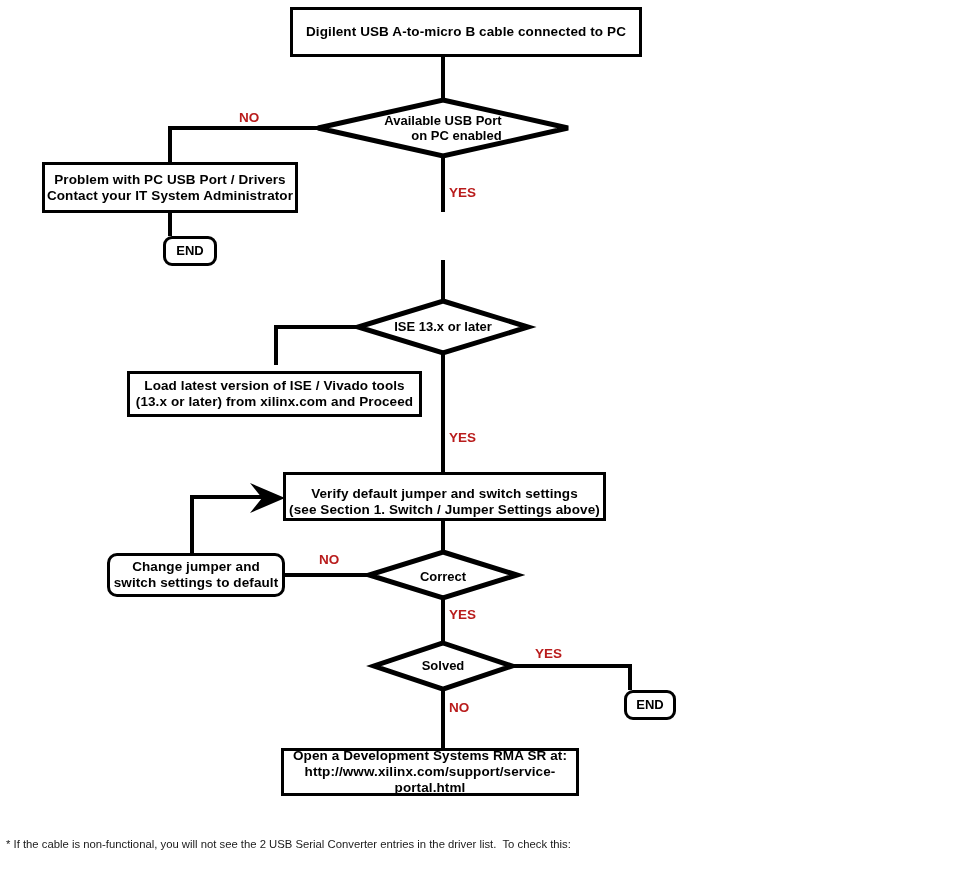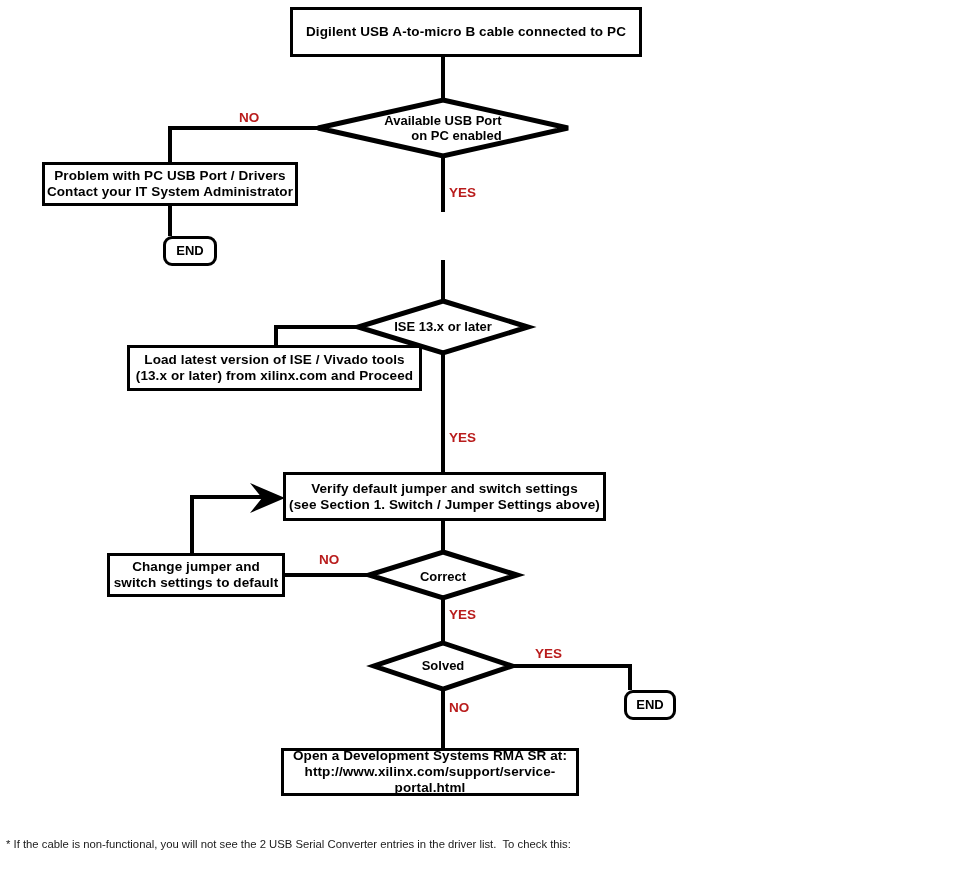--- a/index.html
+++ b/index.html
@@ -132,45 +132,45 @@
 
   <div class="node process" style="left:290px; top:7px; width:352px; height:50px;">
     <span>Digilent USB A-to-micro B cable connected to PC</span>
   </div>
 
   <div class="node decision" style="left:318px; top:100px; width:250px; height:56px;">
     <span class="dlabel">Available USB Port
 on PC enabled</span>
   </div>
 
-  <div class="node process" style="left:42px; top:162px; width:256px; height:44px;">
+  <div class="node process" style="left:42px; top:162px; width:256px; height:51px;">
     <span>Problem with PC USB Port / Drivers
 Contact your IT System Administrator</span>
   </div>
 
   <div class="node terminator" style="left:143px; top:236px; width:54px; height:30px;">
     <span>END</span>
   </div>
 
 
   <div class="node decision" style="left:358px; top:301px; width:170px; height:52px;">
     <span class="dlabel">ISE 13.x or later</span>
   </div>
 
-  <div class="node process" style="left:127px; top:345px; width:295px; height:46px;">
+  <div class="node process" style="left:127px; top:371px; width:295px; height:46px;">
     <span>Load latest version of ISE / Vivado tools
 (13.x or later) from xilinx.com and Proceed</span>
   </div>
 
-  <div class="node process" style="left:283px; top:472px; width:323px; height:49px;">
+  <div class="node process" style="left:283px; top:472px; width:323px; height:49px;align-items:flex-end;">
     <span>Verify default jumper and switch settings
 (see Section 1. Switch / Jumper Settings above)</span>
   </div>
 
-  <div class="node process" style="left:107px; top:553px; width:178px; height:44px;">
+  <div class="node process" style="left:107px; top:553px; width:178px; height:44px;border-radius:10px;">
     <span>Change jumper and
 switch settings to default</span>
   </div>
 
   <div class="node decision" style="left:369px; top:554px; width:148px; height:46px;">
     <span class="dlabel">Correct</span>
   </div>
 
   <div class="node decision" style="left:374px; top:643px; width:138px; height:46px;">
     <span class="dlabel">Solved</span>

